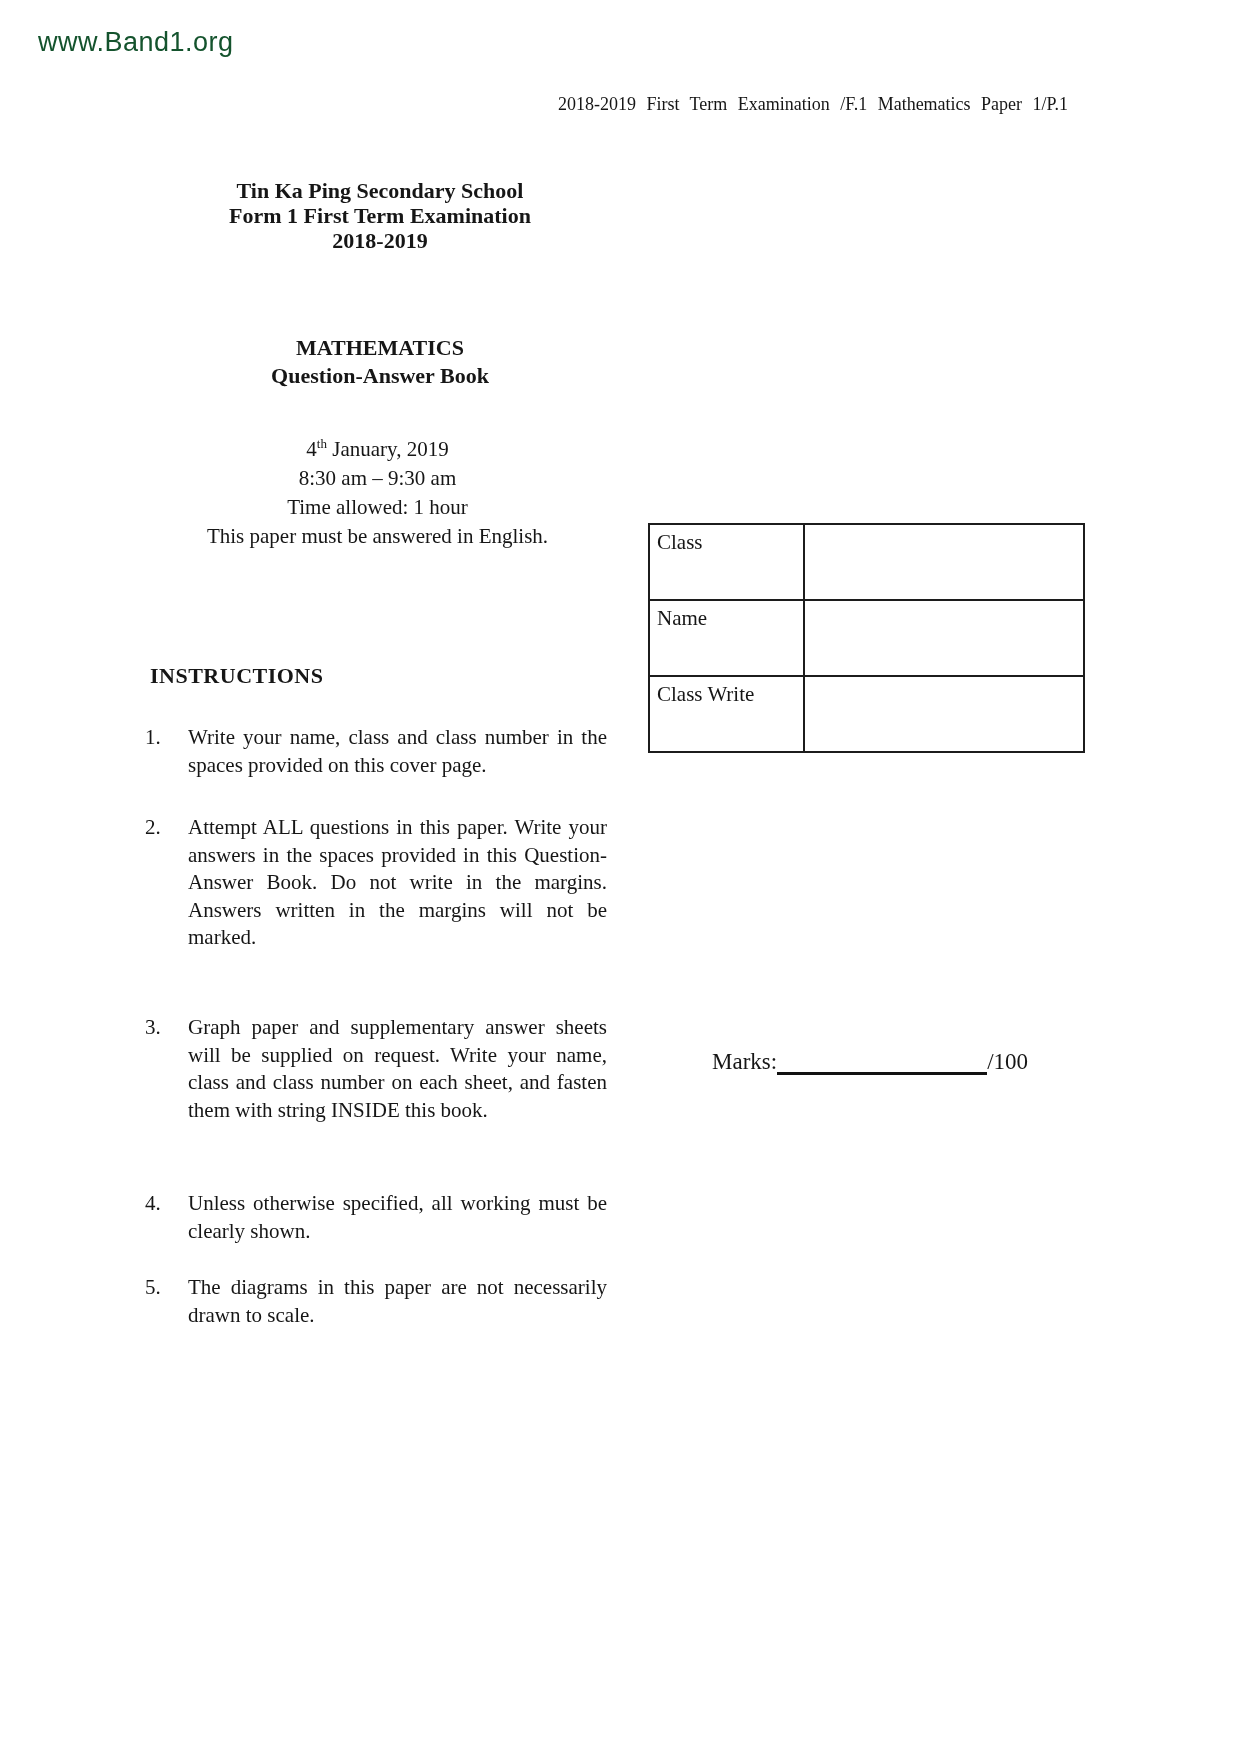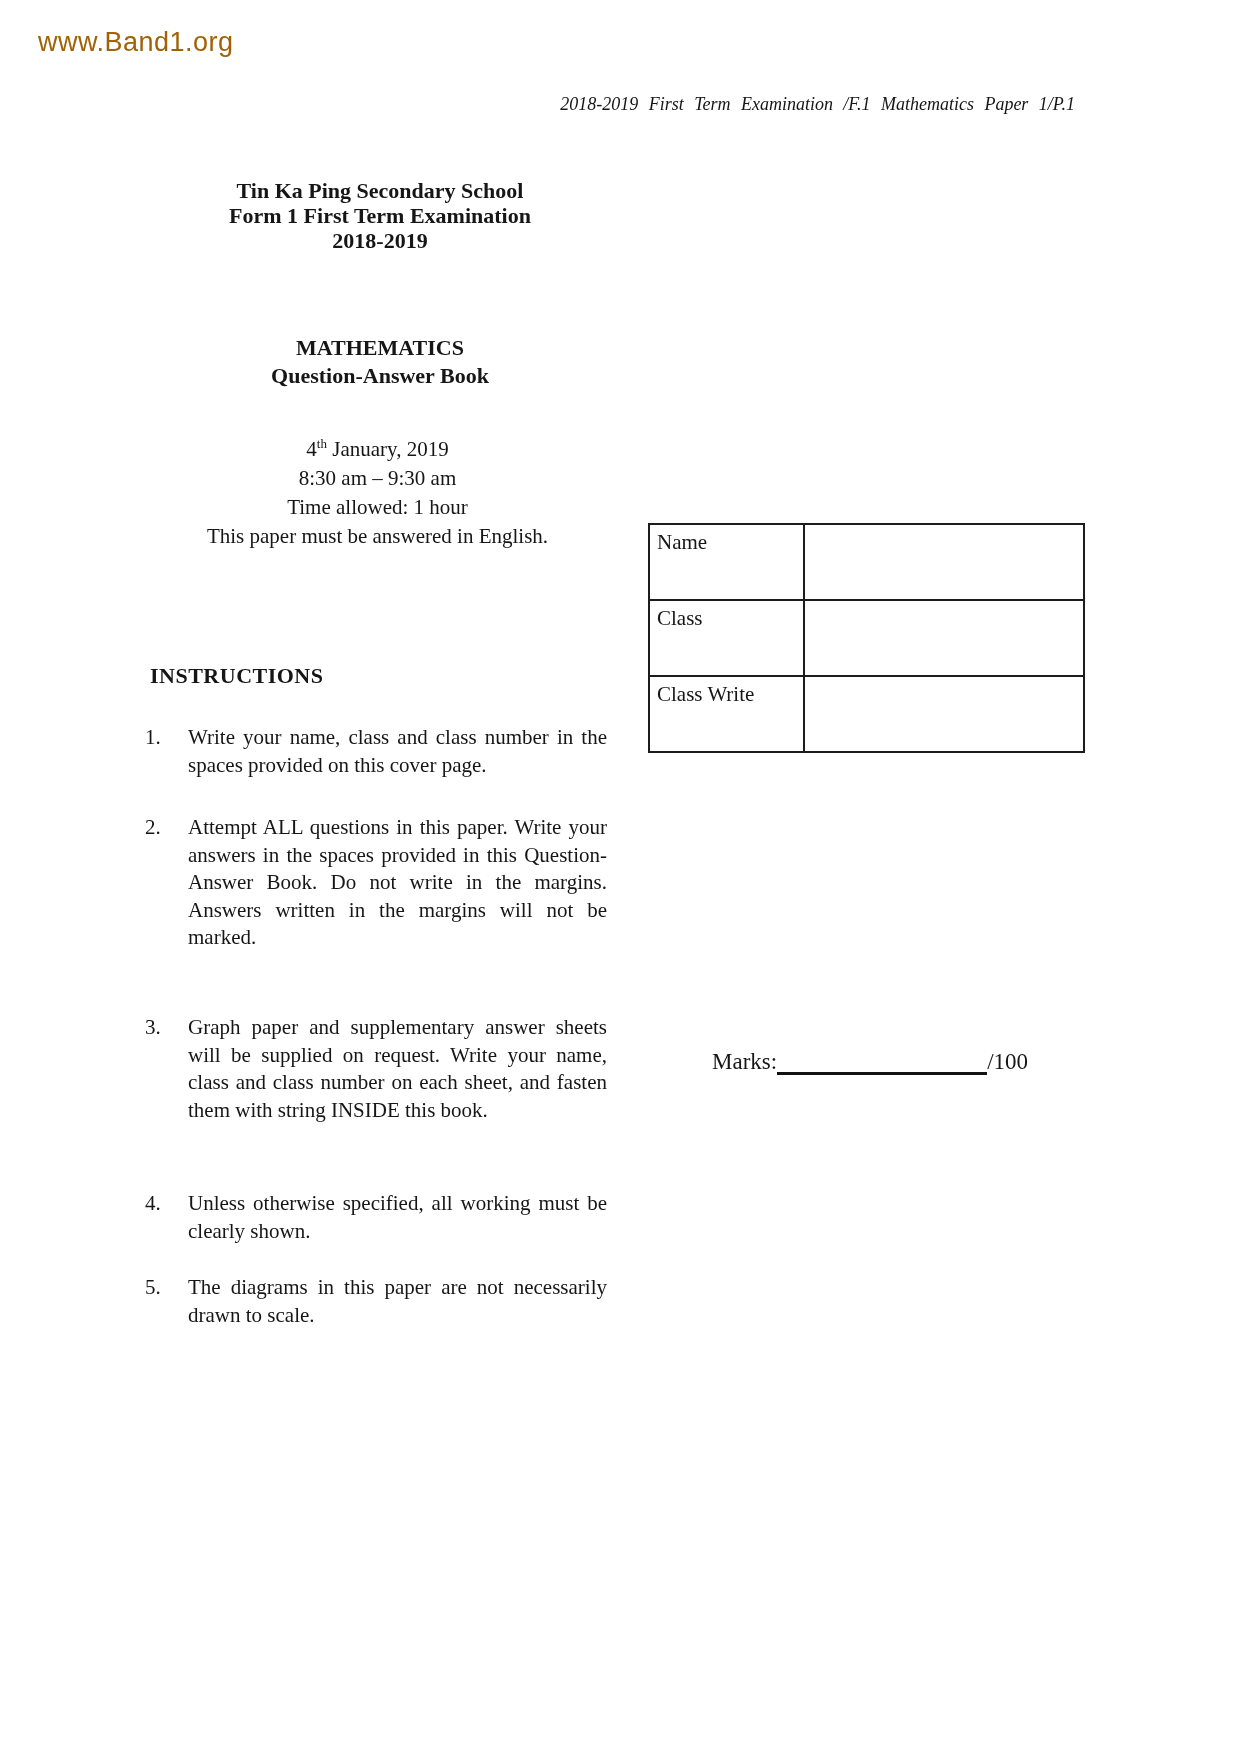--- a/index.html
+++ b/index.html
@@ -7,25 +7,25 @@
   body {
     width: 1240px; height: 1754px;
     position: relative;
     font-family: "Liberation Serif", serif;
     color: #161616;
     overflow: hidden;
   }
   .watermark {
     position: absolute; left: 38px; top: 27px;
     font-family: "Liberation Sans", sans-serif;
-    font-size: 27px; letter-spacing: 0.5px; color: #a16207;
+    font-size: 27px; letter-spacing: 0.5px; color: #14532d;
   }
   .header-line {
-    position: absolute; top: 94px; right: 165px;
-    font-size: 18px; word-spacing: 0.33em; white-space: nowrap; font-style: italic;
+    position: absolute; top: 94px; right: 172px;
+    font-size: 18px; word-spacing: 0.33em; white-space: nowrap;
   }
   .title-block {
     position: absolute; left: 130px; top: 146px; width: 500px;
     text-align: center; font-weight: bold;
     font-size: 22px; line-height: 25px; margin-top: 32px;
   }
   .subject-block {
     position: absolute; left: 130px; top: 289px; width: 500px;
     text-align: center; font-weight: bold;
     font-size: 22px; line-height: 28px; margin-top: 45px;
@@ -97,25 +97,25 @@
 <div class="date-block">
   <div><span>4</span><sup>th</sup><span> January, 2019</span></div>
   <div>8:30 am – 9:30 am</div>
   <div>Time allowed: 1 hour</div>
   <div>This paper must be answered in English.</div>
 </div>
 
 <table class="info-table">
   <tbody>
     <tr>
-      <td class="label-cell">Name</td>
+      <td class="label-cell">Class</td>
       <td class="value-cell"></td>
     </tr>
     <tr>
-      <td class="label-cell">Class</td>
+      <td class="label-cell">Name</td>
       <td class="value-cell"></td>
     </tr>
     <tr>
       <td class="label-cell">Class Write</td>
       <td class="value-cell"></td>
     </tr>
   </tbody>
 </table>
 
 <div class="instructions-heading">INSTRUCTIONS</div>

